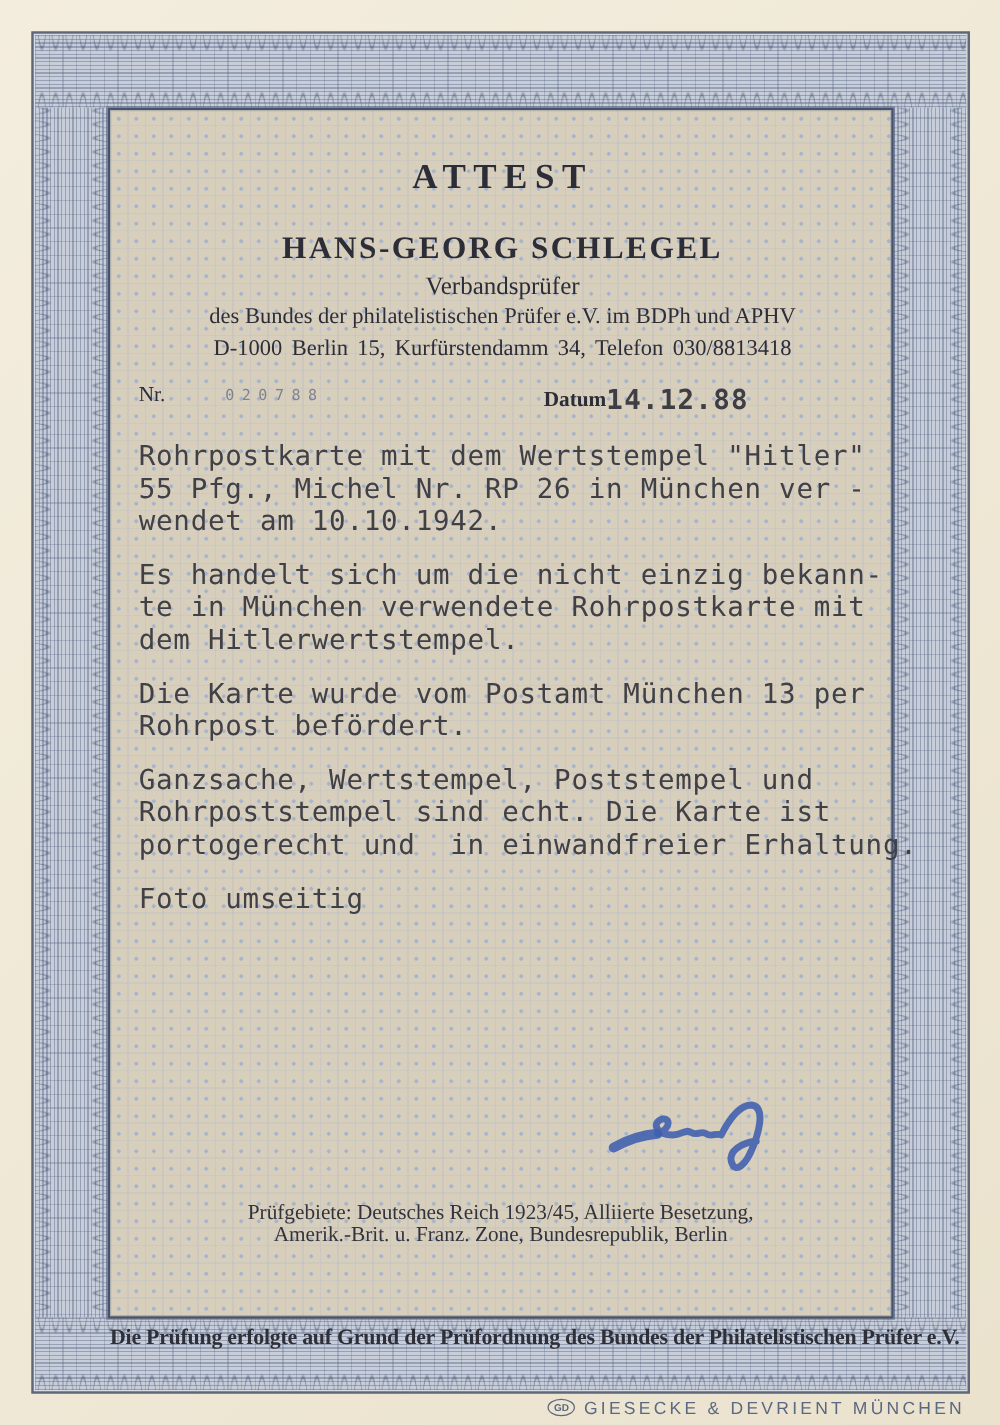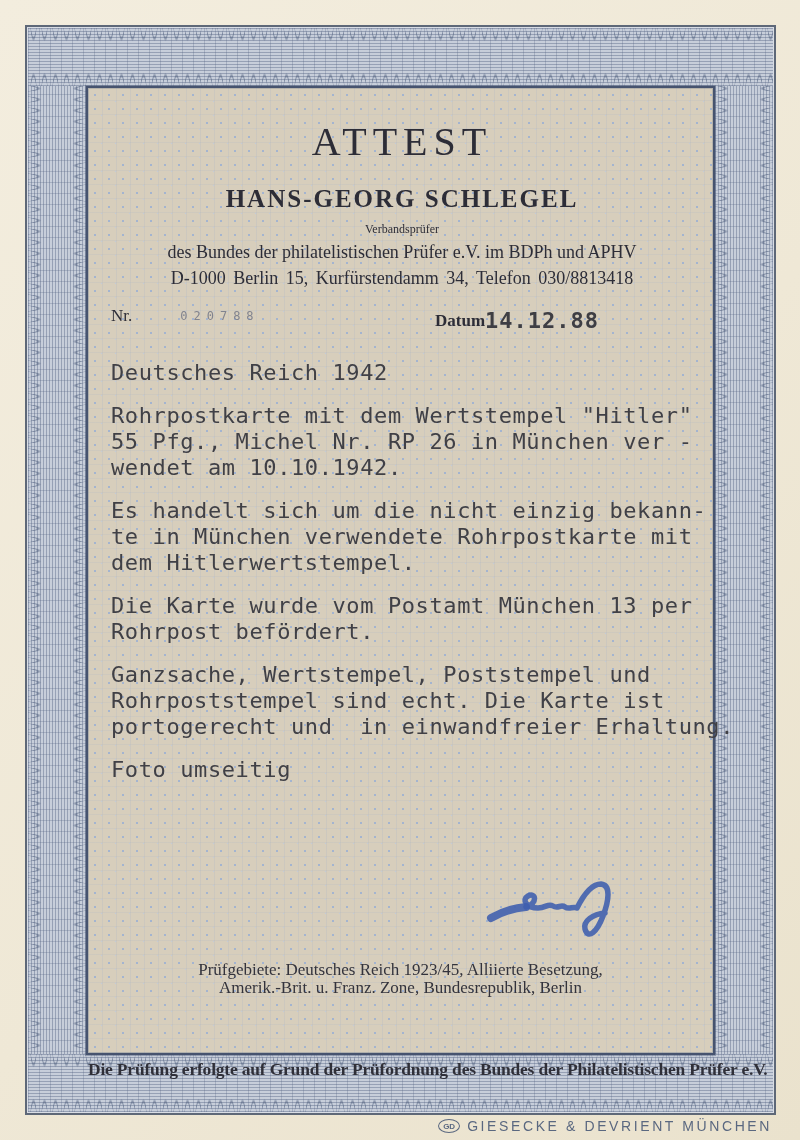--- a/index.html
+++ b/index.html
@@ -55,27 +55,27 @@
       repeating-linear-gradient(90deg, rgba(160,175,200,.20) 0 1px, transparent 1px 14px),
       repeating-linear-gradient(0deg, rgba(160,175,200,.16) 0 1px, transparent 1px 14px);
     background-size:14px 14px, 14px 14px, auto, auto;
     overflow:visible;
   }
   .content { position:absolute; inset:0; padding:34px 20px 0 23px; overflow:visible; }
 
   
   .t-center { text-align:center; color:#2d2d37; }
   .attest-title {
-    font-size:40px; line-height:40px; font-weight:400; letter-spacing:6px;
+    font-size:28px; line-height:40px; font-weight:700; letter-spacing:6px;
     margin-bottom:22px;
   }
   .examiner-name {
     font-size:25px; line-height:30px; font-weight:600; letter-spacing:2px;
   }
-  .examiner-role { font-size:12px; line-height:20px; margin-top:5px; }
+  .examiner-role { font-size:20px; line-height:20px; margin-top:5px; }
   .assoc-line    { font-size:18px; line-height:24px; margin-top:1px; }
   .addr-line     { font-size:18px; line-height:26px; margin-top:1px; word-spacing:3px; }
 
   
   .meta-row { position:relative; margin-top:15px; height:30px; color:#2d2d37; }
   .nr-label { font-size:17px; }
   .nr-value {
     font-family:"DejaVu Sans Mono", monospace; font-size:12px; letter-spacing:6px;
     color:#80838f; margin-left:48px; position:relative; top:-1px;
   }
@@ -144,21 +144,20 @@
       <div class="examiner-name t-center">HANS-GEORG SCHLEGEL</div>
       <div class="examiner-role t-center">Verbandsprüfer</div>
       <div class="assoc-line t-center">des Bundes der philatelistischen Prüfer e.V. im BDPh und APHV</div>
       <div class="addr-line t-center">D-1000 Berlin 15, Kurfürstendamm 34, Telefon 030/8813418</div>
 
       <div class="meta-row">
         <span class="nr-label">Nr.</span><span class="nr-value">020788</span>
         <span class="datum-wrap"><span class="datum-label">Datum</span><span class="datum-value">14.12.88</span></span>
       </div>
 
-      <div class="tw subject">Deutsches Reich 1942</div>
 
       <div class="tw para">Rohrpostkarte mit dem Wertstempel "Hitler"
 55 Pfg., Michel Nr. RP 26 in München ver -
 wendet am 10.10.1942.</div>
       <div class="tw para">Es handelt sich um die nicht einzig bekann-
 te in München verwendete Rohrpostkarte mit
 dem Hitlerwertstempel.</div>
       <div class="tw para">Die Karte wurde vom Postamt München 13 per
 Rohrpost befördert.</div>
       <div class="tw para">Ganzsache, Wertstempel, Poststempel und

